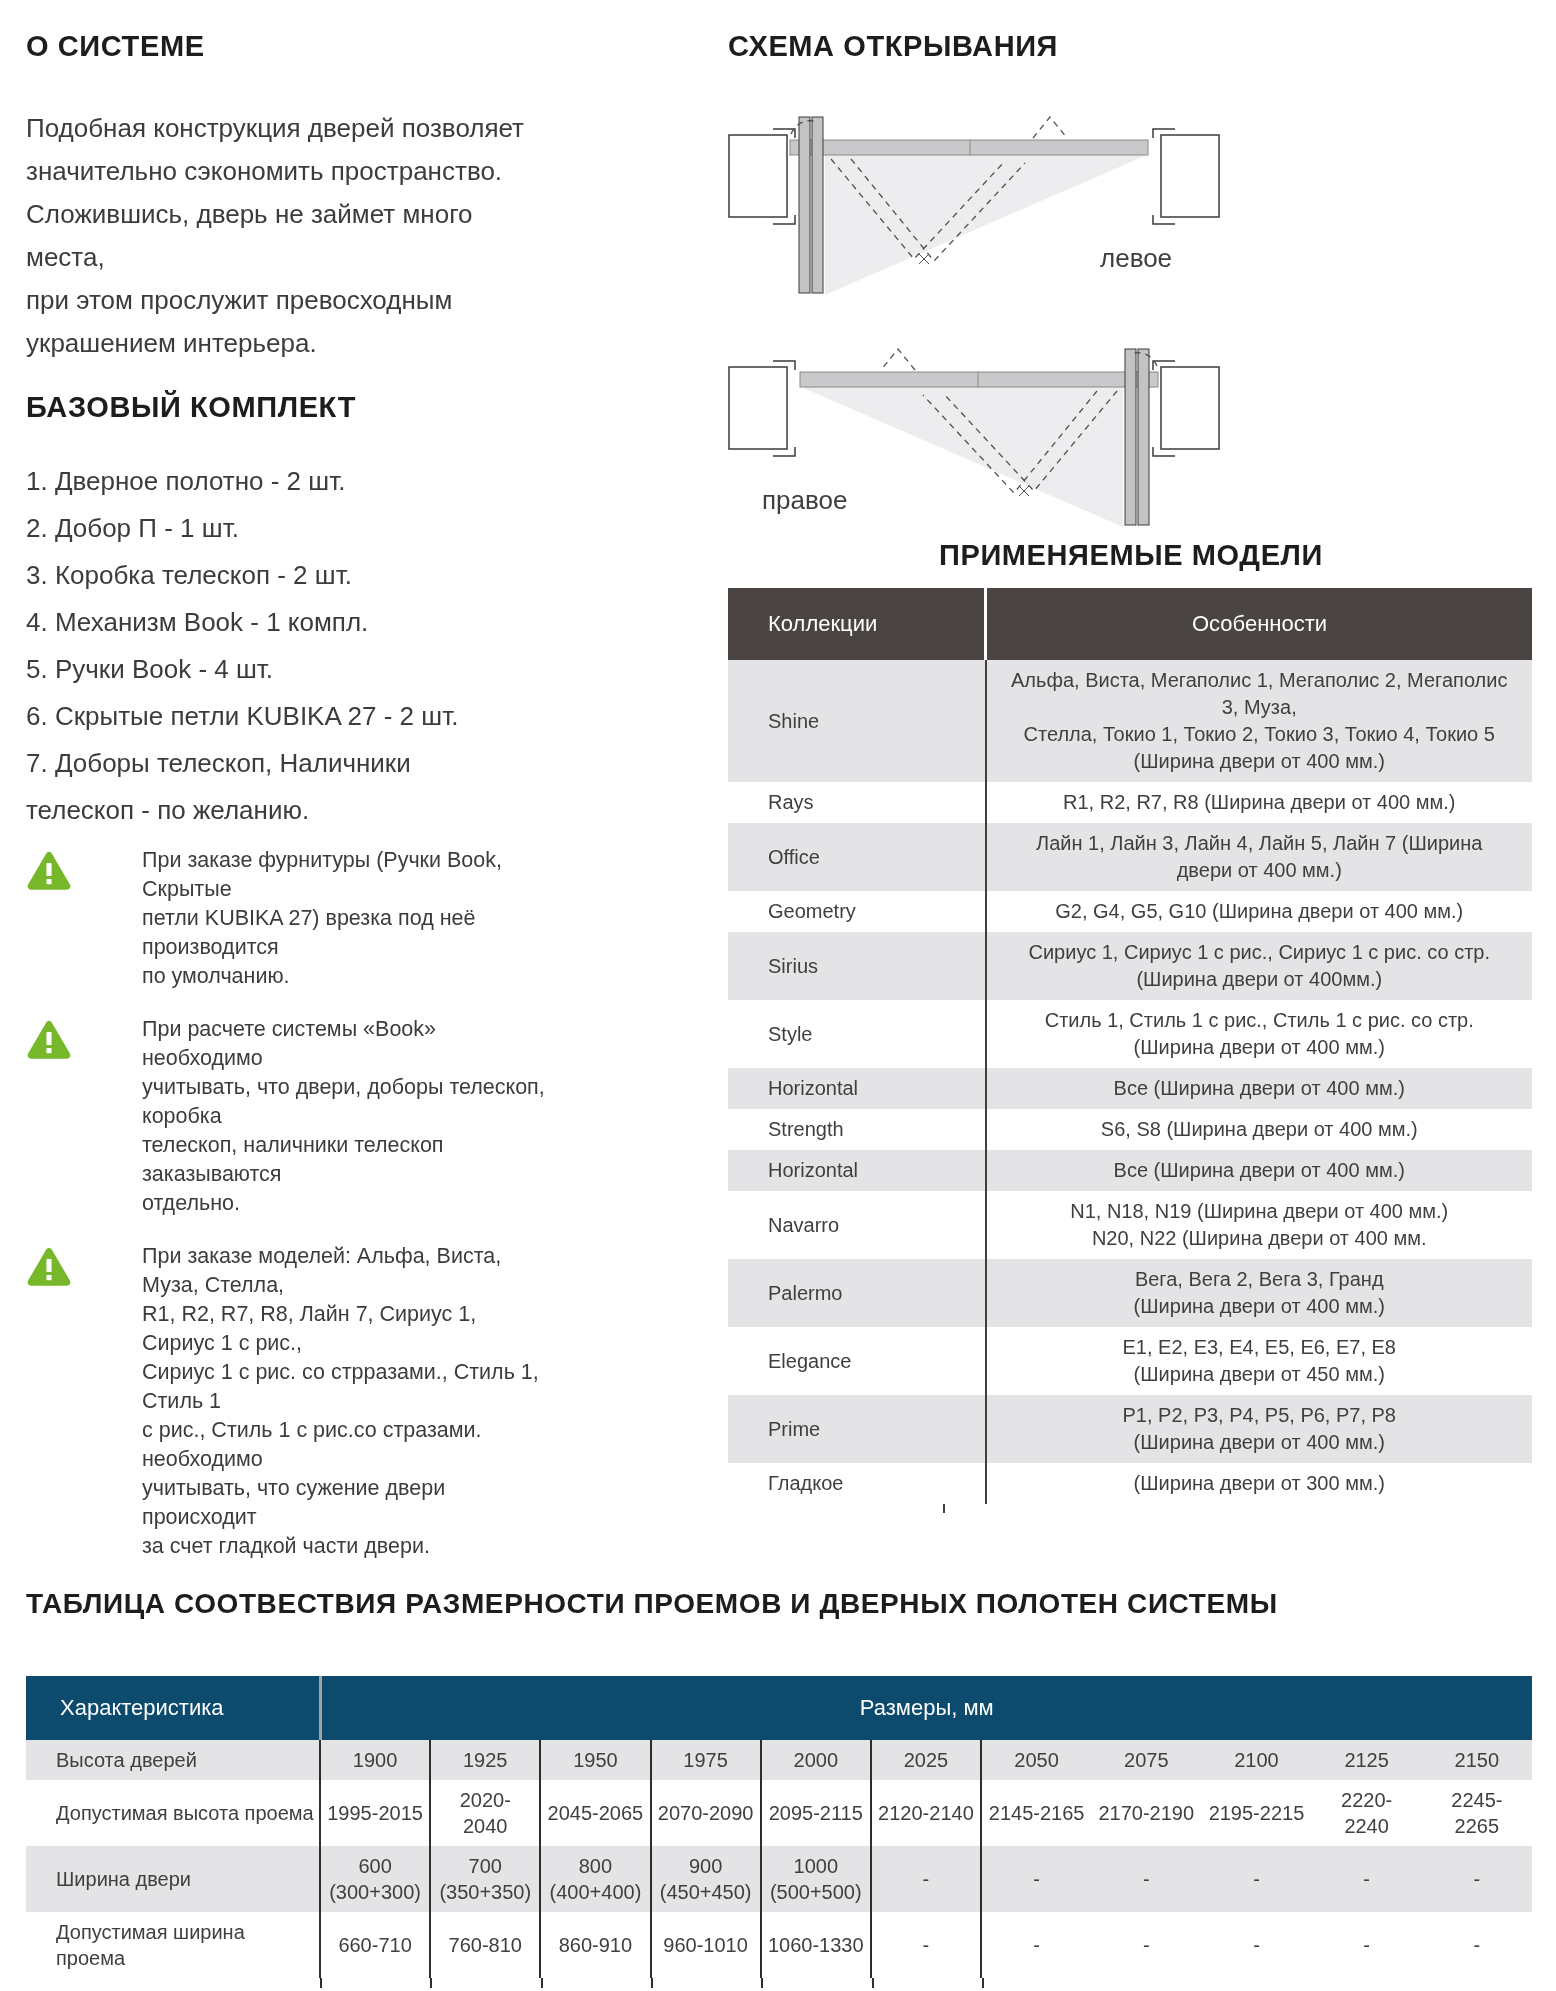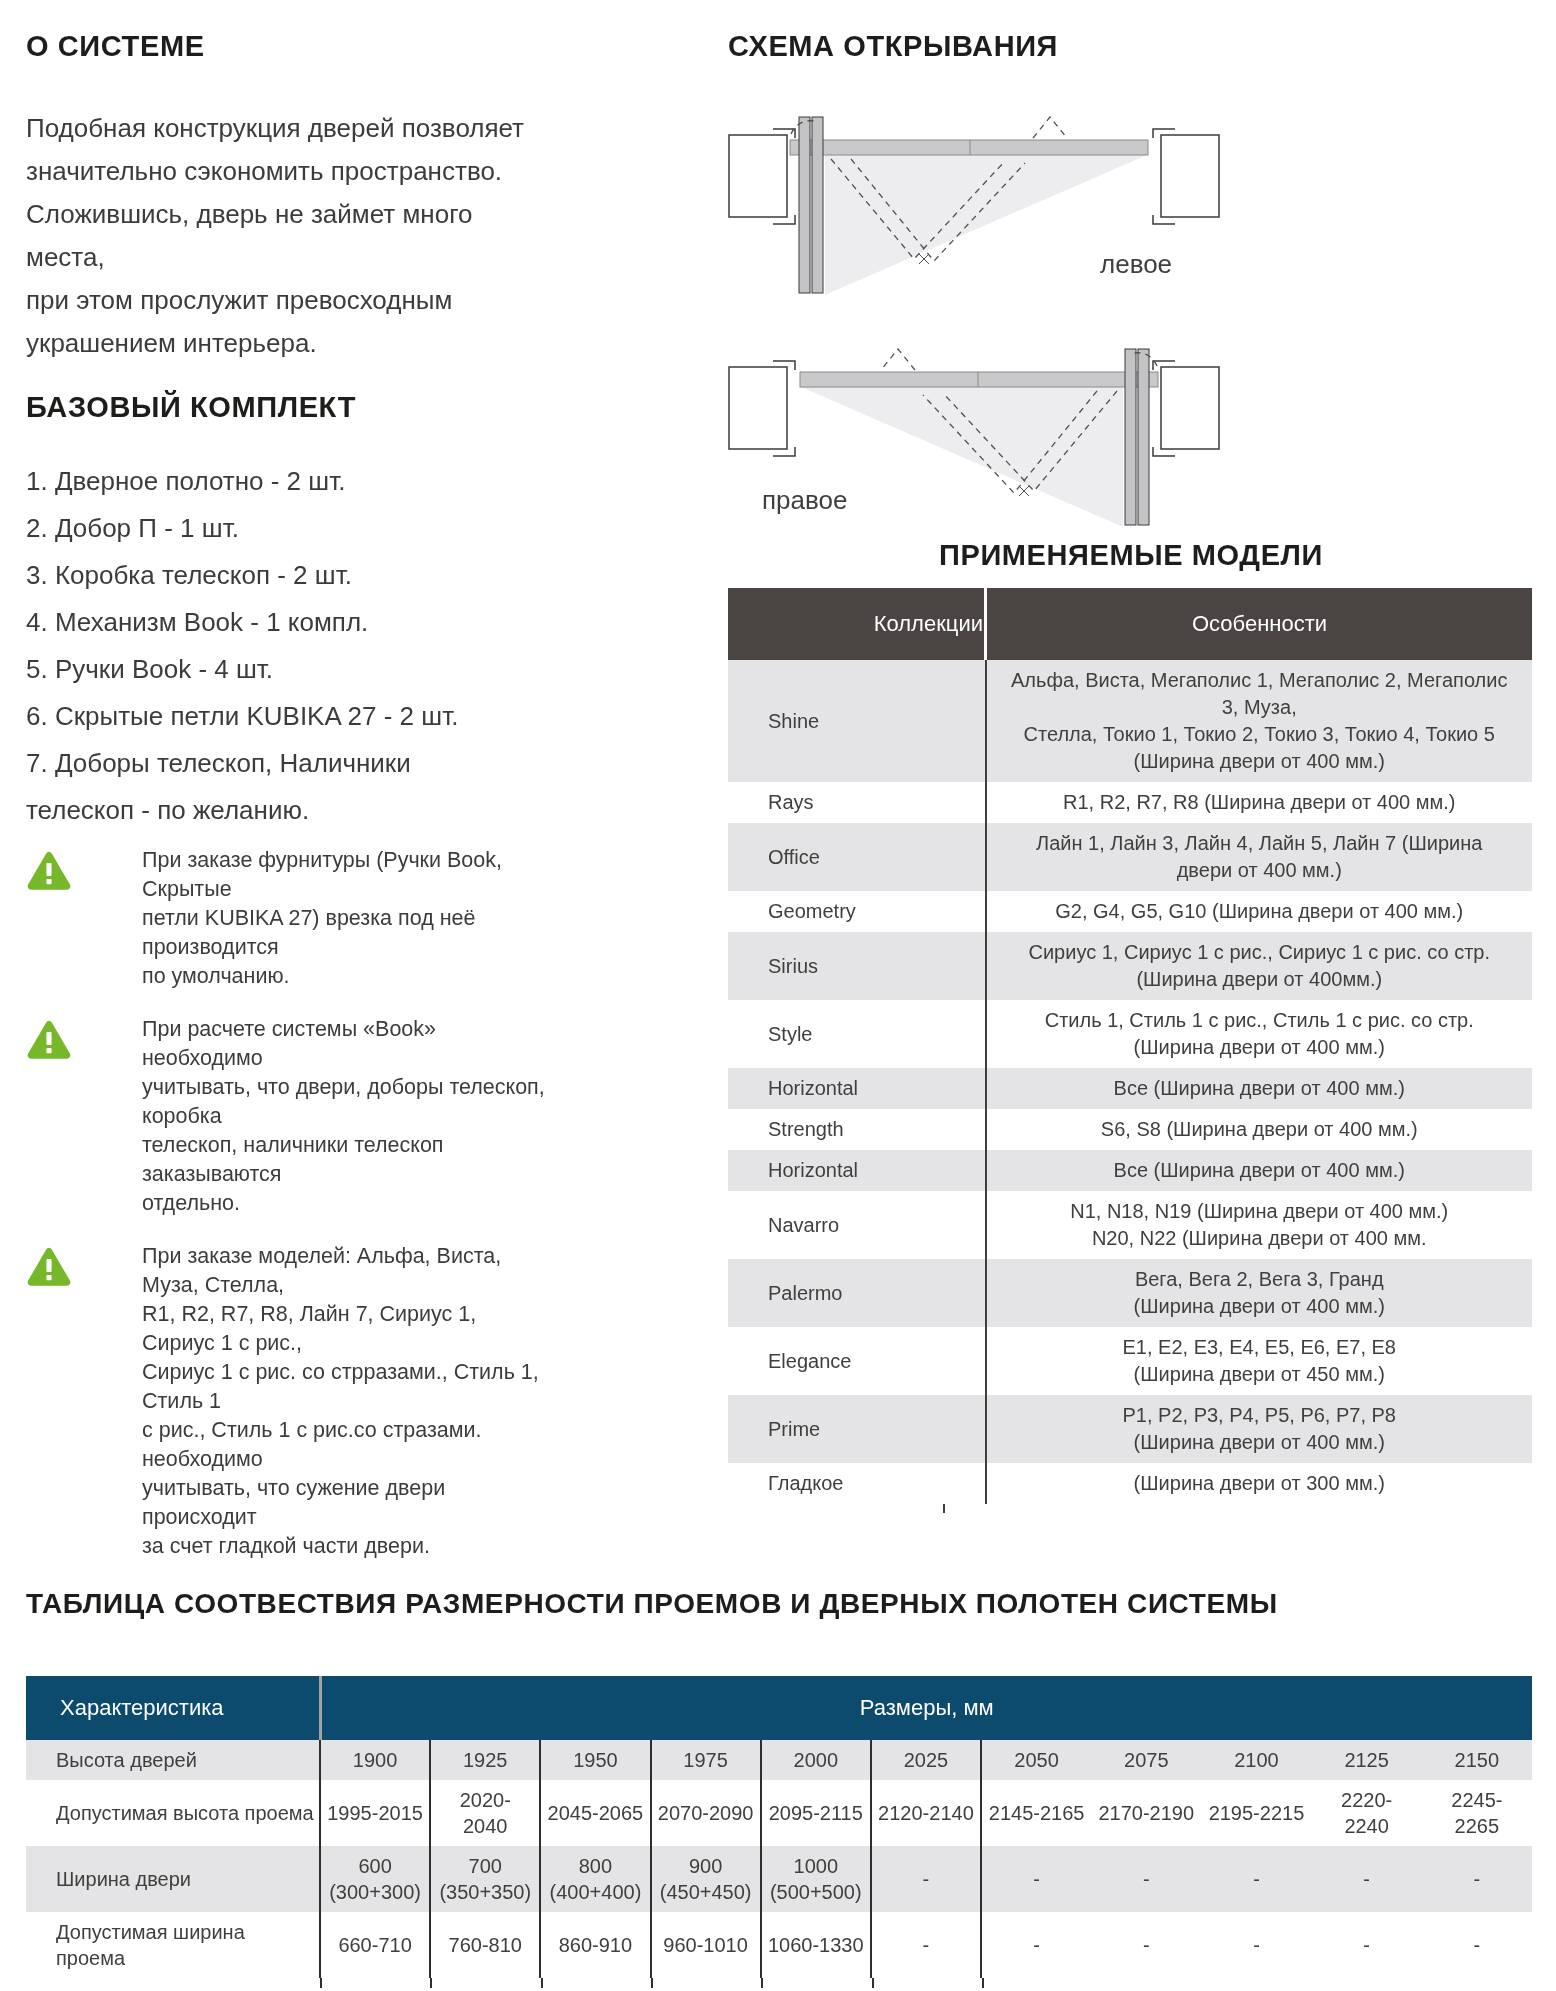--- a/index.html
+++ b/index.html
@@ -17,30 +17,30 @@
   .warn{display:flex;align-items:flex-start;margin-bottom:24px;gap:36px;}
   .warn svg{flex:0 0 auto;margin-top:4px;}
   .warn p{margin:0 0 0 34px;font-size:21.5px;line-height:29px;color:#3c3c3b;}
 
   
   .right-col{position:absolute;left:728px;top:30px;width:806px;}
   .diagram{position:relative;width:492px;}
   .dg1{margin-top:44px;height:196px;}
   .dg2{margin-top:36px;height:200px;}
   .dg-label{position:absolute;font-size:26px;color:#3f3f3e;}
-  .lbl-left{left:372px;top:142px;}
+  .lbl-left{left:372px;top:136px;}
   .lbl-right{left:34px;top:146px;}
   .models-title{margin-top:82px;text-align:center;}
 
   
   .models-wrap{position:relative;margin-top:16px;width:804px;}
   .models-wrap table{width:804px;border-collapse:collapse;table-layout:fixed;}
   .models-wrap th{background:#4a4542;color:#fff;font-weight:400;font-size:22px;
                   height:70px;vertical-align:middle;}
-  th.coll-h{width:215px;text-align:right;padding-left:40px;}
+  th.coll-h{width:215px;text-align:left;padding-left:40px;}
   th.feat-h{text-align:center;border-left:3px solid #fff;}
   .models-wrap tbody tr:nth-child(odd){background:#e4e4e6;}
   .models-wrap td{font-size:20px;color:#3f3f3e;vertical-align:middle;}
   td.coll{padding:7px 6px 7px 40px;text-align:left;line-height:27px;}
   td.feat{padding:7px 20px;text-align:center;line-height:27px;border-left:2px solid #3f3f3e;}
   .models-wrap::after{content:"";position:absolute;left:215px;bottom:-9px;width:2px;height:9px;background:#3f3f3e;}
 
   
   .bottom{position:absolute;left:26px;top:1588px;width:1508px;}
   .size-wrap{position:relative;margin-top:56px;width:1506px;}

